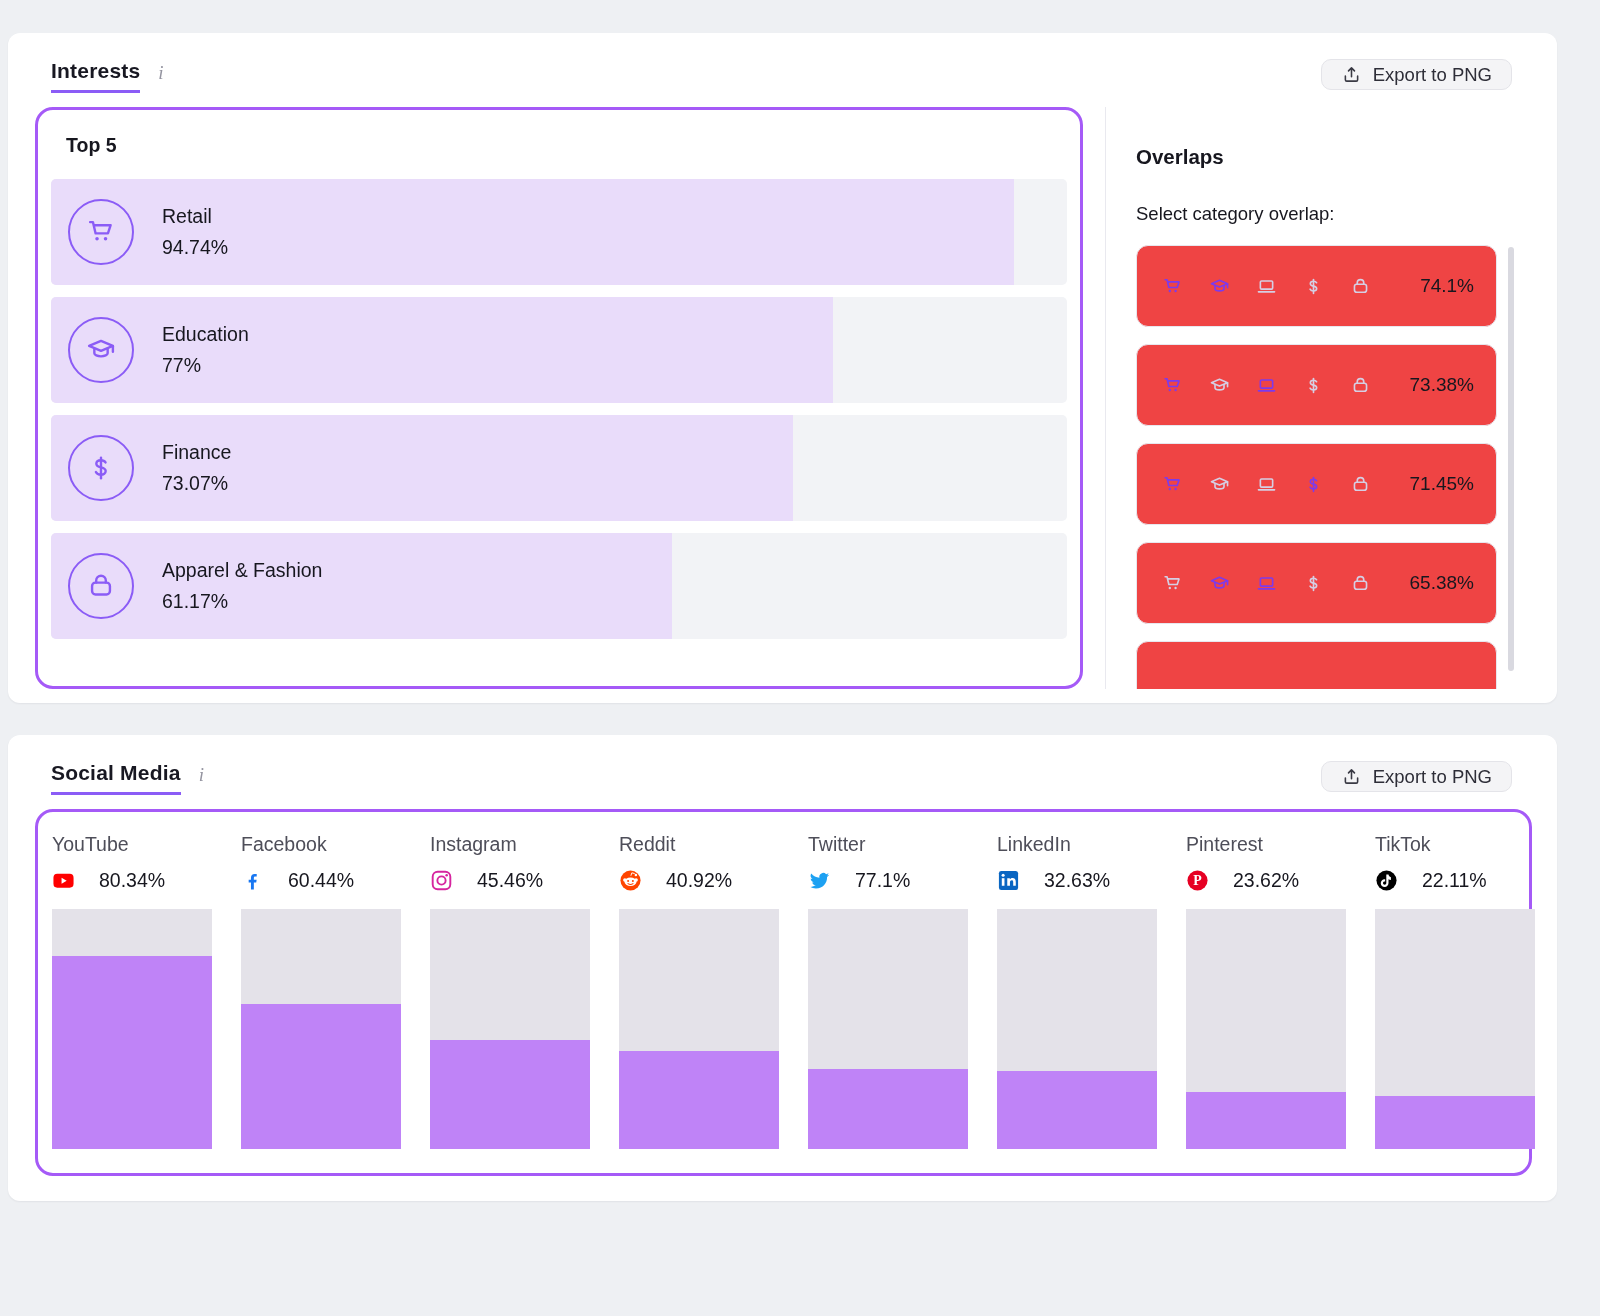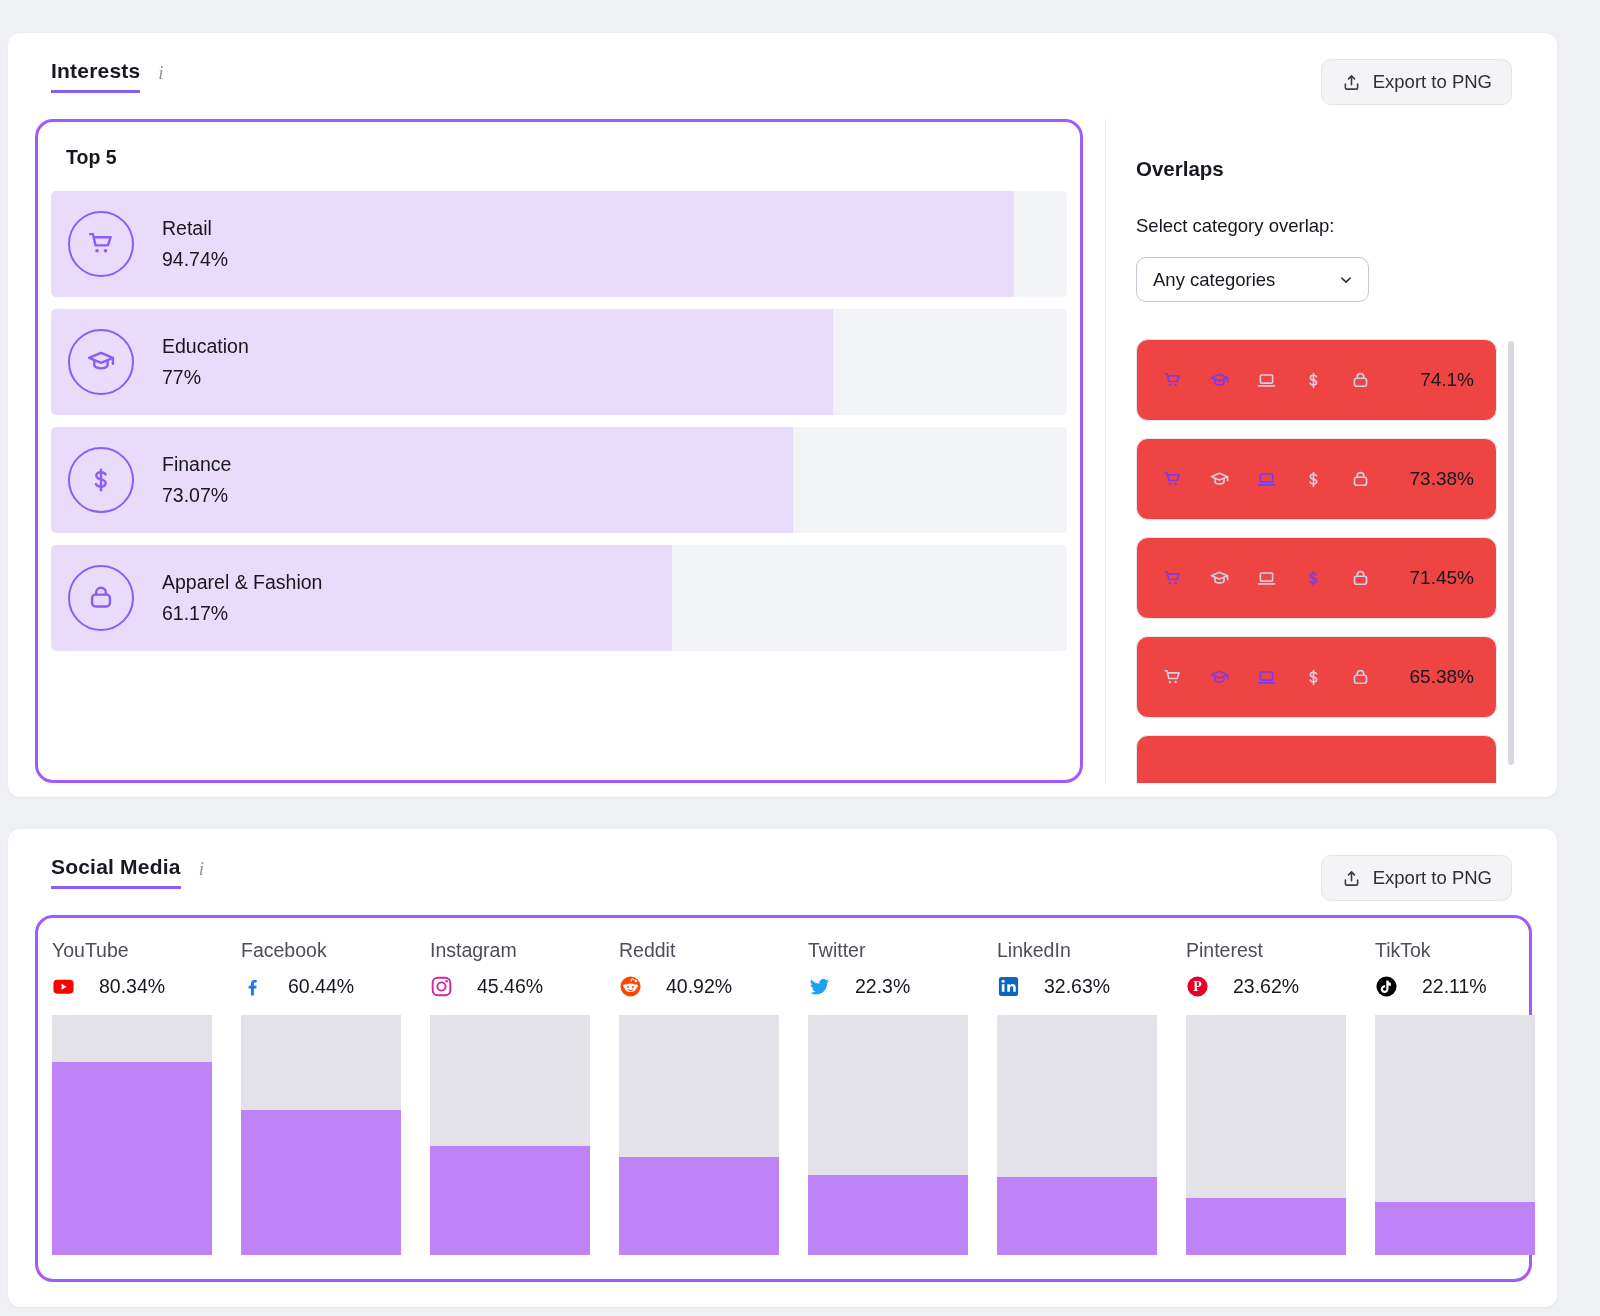--- a/index.html
+++ b/index.html
@@ -7,21 +7,21 @@
   body { background:#eef0f3; font-family:"Liberation Sans",sans-serif; color:#17171f; }
   .page { padding:8px 43px 25px 8px; }
   .card { background:#fff; border-radius:12px; box-shadow:0 1px 2px rgba(20,20,40,.06); overflow:hidden;margin-top:25px; }
   .card + .card { margin-top:32px; }
 
   
   .card-header { display:flex; align-items:flex-start; justify-content:space-between; padding:26px 45px 10px 43px; }
   .title-wrap { display:flex; align-items:flex-start; gap:15px; }
   .sec-title { font-size:21px; font-weight:700; color:#181822; padding-bottom:7px; border-bottom:3.5px solid #8b5cf6; letter-spacing:.2px; }
   .info-i { font-family:"Liberation Serif",serif; font-style:italic; font-size:19px; color:#9494a0; margin-top:3px; cursor:pointer; padding:0 3px; }
-  .export-btn { display:flex; align-items:center; gap:11px; height:46px; padding:0 19px; background:#f4f4f6; border:1px solid #e4e4e9; border-radius:10px; font-size:18.5px; color:#2e2e38; font-family:inherit; cursor:pointer; }
+  .export-btn { display:flex; align-items:center; gap:11px; height:31px; padding:0 19px; background:#f4f4f6; border:1px solid #e4e4e9; border-radius:10px; font-size:18.5px; color:#2e2e38; font-family:inherit; cursor:pointer; }
   .export-btn svg { width:21px; height:21px; color:#3a3a44; }
 
   
   .interests-body { display:flex; align-items:stretch; padding:4px 0 14px 27px; }
   .top5-panel { width:1048px; border:3px solid #a55af7; border-radius:18px; padding:18px 13px 13px; flex:none; }
   .top5-title { font-size:19.5px; font-weight:700; margin:6px 0 22px 15px; color:#17171f; }
   .t5rows { display:flex; flex-direction:column; gap:12px; }
   .t5row { position:relative; height:106px; }
   .t5track { position:absolute; inset:0; background:#f2f3f6; border-radius:5px; }
   .t5fill { position:absolute; left:0; top:0; bottom:0; background:#e9dcfa; border-radius:5px 0 0 5px; }
@@ -228,28 +228,20 @@
               </div>
             </div>
           </div>
 
         </div>
       </div>
 
       <div class="overlaps-col">
         <h3 class="ov-title">Overlaps</h3>
         <div class="ov-select-label">Select category overlap:</div>
-        <button class="dropdown">
-          <span>Any categories</span>
-          <span class="soc-icon">
-              <svg>
-                <use href="#icon-chevron"></use>
-              </svg>
-            </span>
-        </button>
 
         <div class="ov-rows-wrap">
           <div class="ov-rows">
 
             <div class="ov-row">
               <span class="ov-ic on">
                   <svg>
                     <use href="#icon-cart"></use>
                   </svg>
                 </span>
@@ -453,21 +445,21 @@
         </div>
 
         <div class="soc-col">
           <div class="soc-name">Twitter</div>
           <div class="soc-meta">
             <span class="soc-icon">
                 <svg>
                   <use href="#logo-twitter"></use>
                 </svg>
               </span>
-            <span class="soc-val">22.3%</span>
+            <span class="soc-val">77.1%</span>
           </div>
           <div class="soc-bar">
               <div class="soc-fill" style="height: 33.5%;"></div>
             </div>
         </div>
 
         <div class="soc-col">
           <div class="soc-name">LinkedIn</div>
           <div class="soc-meta">
             <span class="soc-icon">

